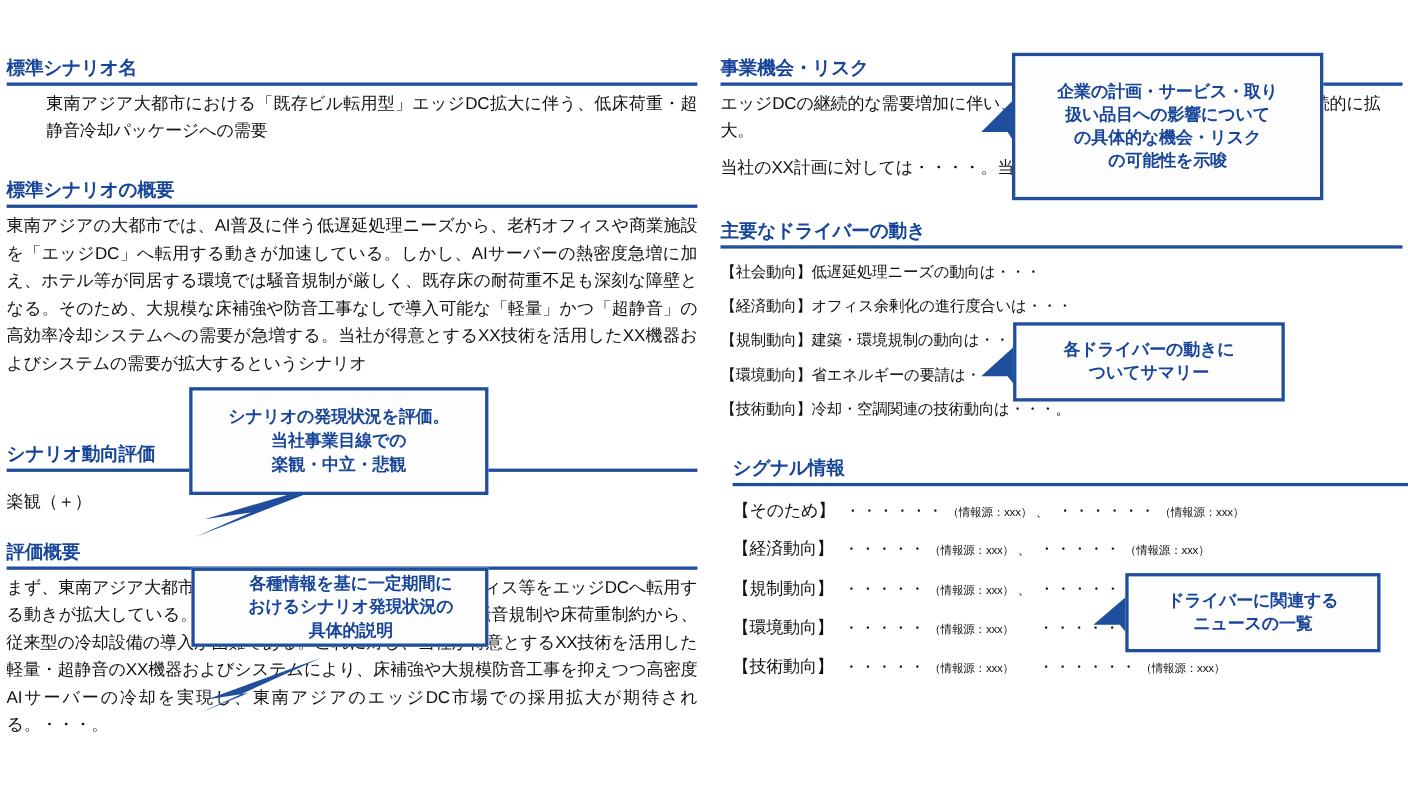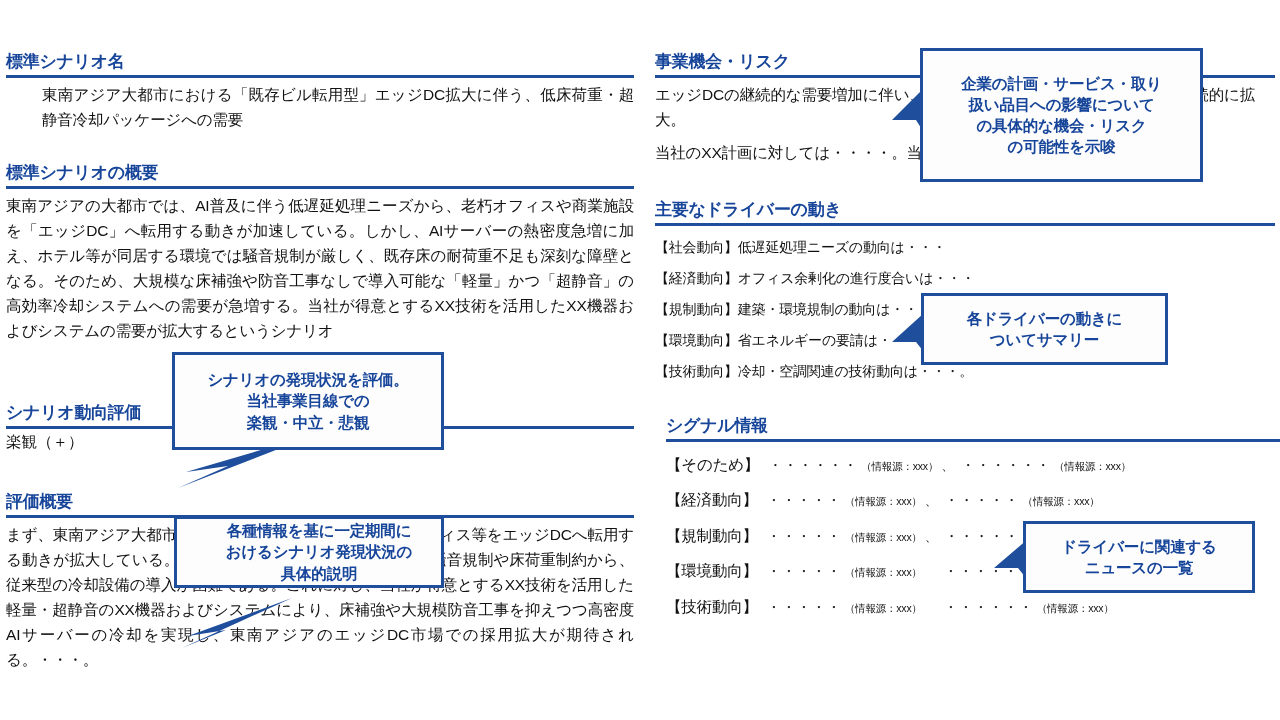--- a/index.html
+++ b/index.html
@@ -119,21 +119,21 @@
 
     <div class="section" style="left:0;top:163px;width:628px;">
       <div class="sec-title">標準シナリオの概要</div>
       <div class="rule"></div>
       <div class="body-text" style="margin-top:4px;">東南アジアの大都市では、AI普及に伴う低遅延処理ニーズから、老朽オフィスや商業施設を「エッジDC」へ転用する動きが加速している。しかし、AIサーバーの熱密度急増に加え、ホテル等が同居する環境では騒音規制が厳しく、既存床の耐荷重不足も深刻な障壁となる。そのため、大規模な床補強や防音工事なしで導入可能な「軽量」かつ「超静音」の高効率冷却システムへの需要が急増する。当社が得意とするXX技術を活用したXX機器およびシステムの需要が拡大するというシナリオ</div>
     </div>
 
     <div class="section" style="left:0;top:403px;width:628px;">
       <div class="sec-title">シナリオ動向評価</div>
       <div class="rule"></div>
-      <div class="eval-value" style="margin-top:1px;">楽観（＋）</div>
+      <div class="eval-value" style="margin-top:16px;">楽観（＋）</div>
     </div>
 
     <div class="section" style="left:0;top:492px;width:628px;">
       <div class="sec-title">評価概要</div>
       <div class="rule"></div>
       <div class="body-text" style="margin-top:4px;">まず、東南アジア大都市ではAI活用の進展を背景に、老朽オフィス等をエッジDCへ転用する動きが拡大している。一方、ホテル等と同居するビルでは騒音規制や床荷重制約から、従来型の冷却設備の導入が困難である。これに対し、当社が得意とするXX技術を活用した軽量・超静音のXX機器およびシステムにより、床補強や大規模防音工事を抑えつつ高密度AIサーバーの冷却を実現し、東南アジアのエッジDC市場での採用拡大が期待される。・・・。</div>
     </div>
 
   </div>
 

